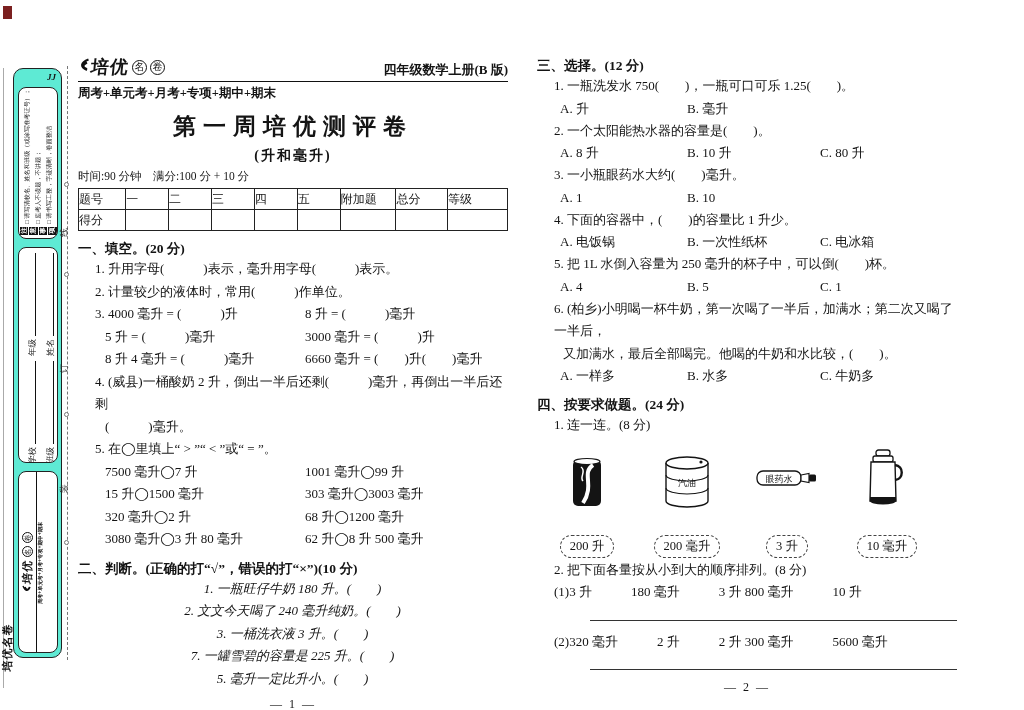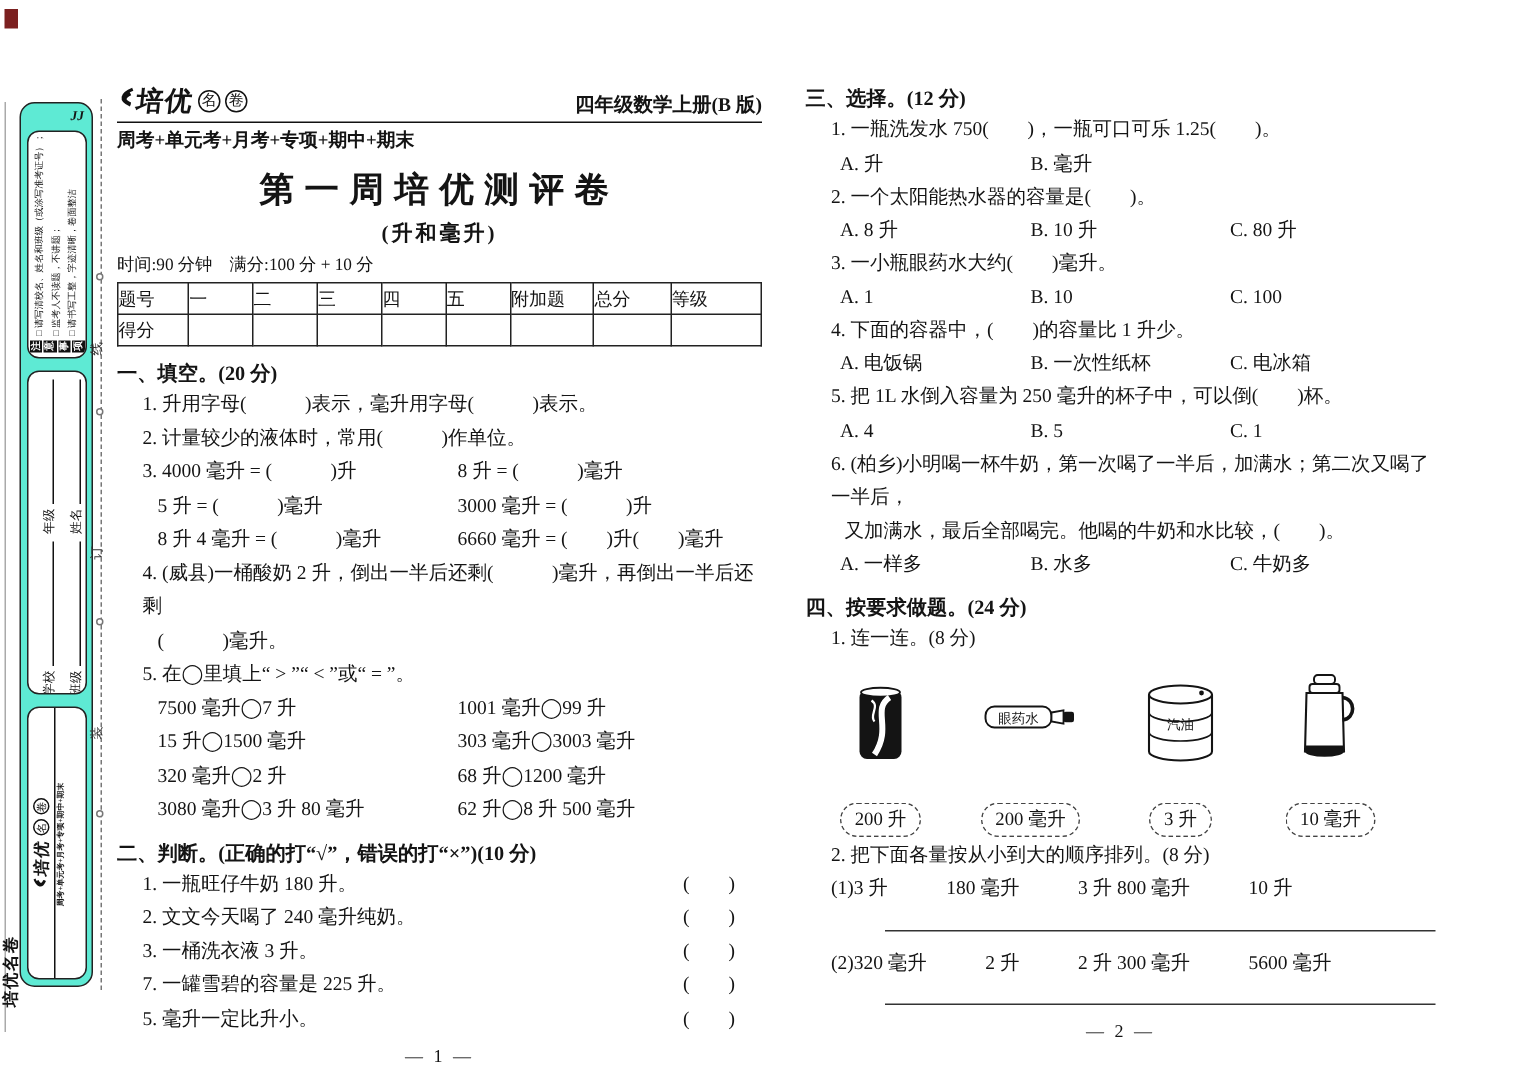--- a/index.html
+++ b/index.html
@@ -59,21 +59,21 @@
   .sub-title { text-align:center; font-size:14px; font-weight:bold; letter-spacing:2px; margin-top:5px; }
   .info-line { text-align:left; font-size:11.5px; margin-top:4px; }
   table.score { width:100%; border-collapse:collapse; margin-top:4px; }
   table.score td { border:1px solid #222; height:21px; font-size:12px; }
   table.score tr:first-child td { font-size:12px; }
   .sec-title { font-weight:bold; font-size:13.5px; margin-top:9px; }
   .tline { font-size:13px; line-height:22.5px; }
   .ind1 { padding-left:17px; } .ind2 { padding-left:27px; }
   .two-col { display:flex; }
   .two-col .lc { width:210px; } .two-col .lc2 { width:200px; } .two-col .rc { flex:1; }
-  .judge-row { display:flex; justify-content:space-between; padding-left:17px; padding-right:18px; }
+  .judge-row { display:flex; justify-content:center; padding-left:17px; padding-right:18px;font-style:italic; }
   .pageno { text-align:center; font-size:12px; margin-top:7px; letter-spacing:2px; }
   
   .opt-row { display:flex; padding-left:23px; font-size:13px; line-height:22px; }
   .opt-row .o1 { width:127px; } .opt-row .o2 { width:133px; } .opt-row .o3 { flex:1; }
   .match-row { display:flex; margin-top:10px; }
   .match-cell { width:100px; display:flex; justify-content:center; align-items:flex-end; height:62px; }
   .label-row { display:flex; margin-top:26px; }
   .label-cell { width:100px; display:flex; justify-content:center; }
   .dash-pill { border:1.5px dashed #444; border-radius:12px; padding:2px 9px; font-size:12.5px; white-space:nowrap; }
   .ans-line { border-bottom:1px solid #333; margin-left:53px; margin-top:16px; height:1px; }
@@ -292,21 +292,20 @@
     <div class="opt-row">
       <span class="o1">A. 8 升</span>
       <span class="o2">B. 10 升</span>
       <span class="o3">C. 80 升</span>
     </div>
 
     <div class="tline ind1">3. 一小瓶眼药水大约(　　)毫升。</div>
     <div class="opt-row">
       <span class="o1">A. 1</span>
       <span class="o2">B. 10</span>
-      <span class="o3">C. 100</span>
     </div>
 
     <div class="tline ind1">4. 下面的容器中，(　　)的容量比 1 升少。</div>
     <div class="opt-row">
       <span class="o1">A. 电饭锅</span>
       <span class="o2">B. 一次性纸杯</span>
       <span class="o3">C. 电冰箱</span>
     </div>
 
     <div class="tline ind1">5. 把 1L 水倒入容量为 250 毫升的杯子中，可以倒(　　)杯。</div>
@@ -329,35 +328,35 @@
 
     <div class="match-row">
       <div class="match-cell">
         <svg width="32" height="52" viewBox="0 0 32 52">
           <rect x="2" y="3" width="28" height="46" rx="5" fill="#141414"></rect>
           <ellipse cx="16" cy="4.5" rx="13" ry="3" fill="#fff" stroke="#141414" stroke-width="1.2"></ellipse>
           <path d="M22 8 C10 16 24 28 12 46" stroke="#fff" stroke-width="4" fill="none"></path>
           <path d="M10 10 C16 14 8 20 12 24" stroke="#fff" stroke-width="1.5" fill="none"></path>
         </svg>
       </div>
-      <div class="match-cell" style="align-items:center">
-        <svg width="62" height="20" viewBox="0 0 62 20">
-          <rect x="1" y="3" width="44" height="14" rx="6" fill="#fff" stroke="#141414" stroke-width="1.3"></rect>
-          <path d="M45 7 L53 5.5 L53 14.5 L45 13 Z" fill="#fff" stroke="#141414" stroke-width="1.2"></path>
-          <rect x="53" y="6.5" width="7" height="7" rx="1.5" fill="#141414"></rect>
-          <text x="23" y="14" text-anchor="middle" font-size="9" fill="#141414">眼药水</text>
-        </svg>
-      </div>
       <div class="match-cell">
         <svg width="50" height="54" viewBox="0 0 50 54">
           <path d="M4 8 L4 46 A21 6 0 0 0 46 46 L46 8" fill="#fff" stroke="#141414" stroke-width="1.4"></path>
           <ellipse cx="25" cy="8" rx="21" ry="6" fill="#fff" stroke="#141414" stroke-width="1.4"></ellipse>
           <path d="M4 20 A21 6 0 0 0 46 20 M4 33 A21 6 0 0 0 46 33" fill="none" stroke="#141414" stroke-width="1.1"></path>
           <circle cx="39" cy="7" r="1.6" fill="#141414"></circle>
           <text x="25" y="31" text-anchor="middle" font-size="9" fill="#141414">汽油</text>
+        </svg>
+      </div>
+      <div class="match-cell" style="align-items:center">
+        <svg width="62" height="20" viewBox="0 0 62 20">
+          <rect x="1" y="3" width="44" height="14" rx="6" fill="#fff" stroke="#141414" stroke-width="1.3"></rect>
+          <path d="M45 7 L53 5.5 L53 14.5 L45 13 Z" fill="#fff" stroke="#141414" stroke-width="1.2"></path>
+          <rect x="53" y="6.5" width="7" height="7" rx="1.5" fill="#141414"></rect>
+          <text x="23" y="14" text-anchor="middle" font-size="9" fill="#141414">眼药水</text>
         </svg>
       </div>
       <div class="match-cell">
         <svg width="42" height="60" viewBox="0 0 42 60">
           <rect x="10" y="1" width="14" height="6" rx="2.5" fill="#fff" stroke="#141414" stroke-width="1.3"></rect>
           <rect x="7" y="7" width="20" height="6" rx="2" fill="#fff" stroke="#141414" stroke-width="1.3"></rect>
           <path d="M5 13 L29 13 L30 52 L4 52 Z" fill="#fff" stroke="#141414" stroke-width="1.4"></path>
           <path d="M29 16 C38 17 38 30 29 31" fill="none" stroke="#141414" stroke-width="2.4"></path>
           <path d="M4 48 L30 48 L30 52 L4 52 Z" fill="#141414"></path>
           <ellipse cx="17" cy="52" rx="13" ry="3.5" fill="#141414"></ellipse>

